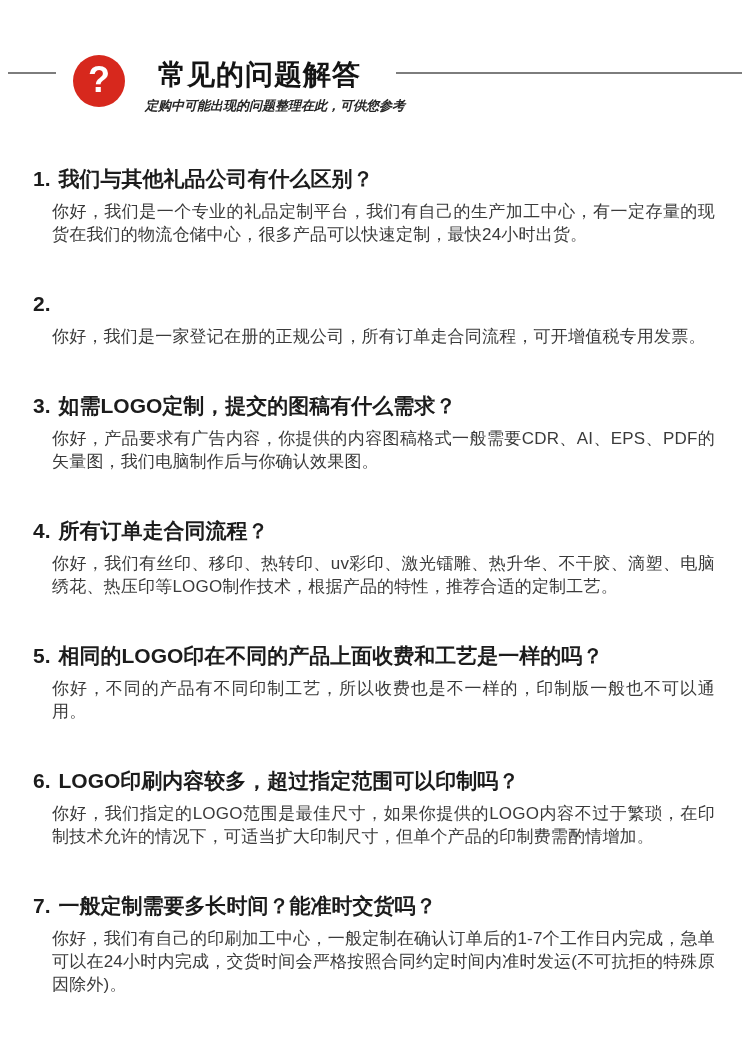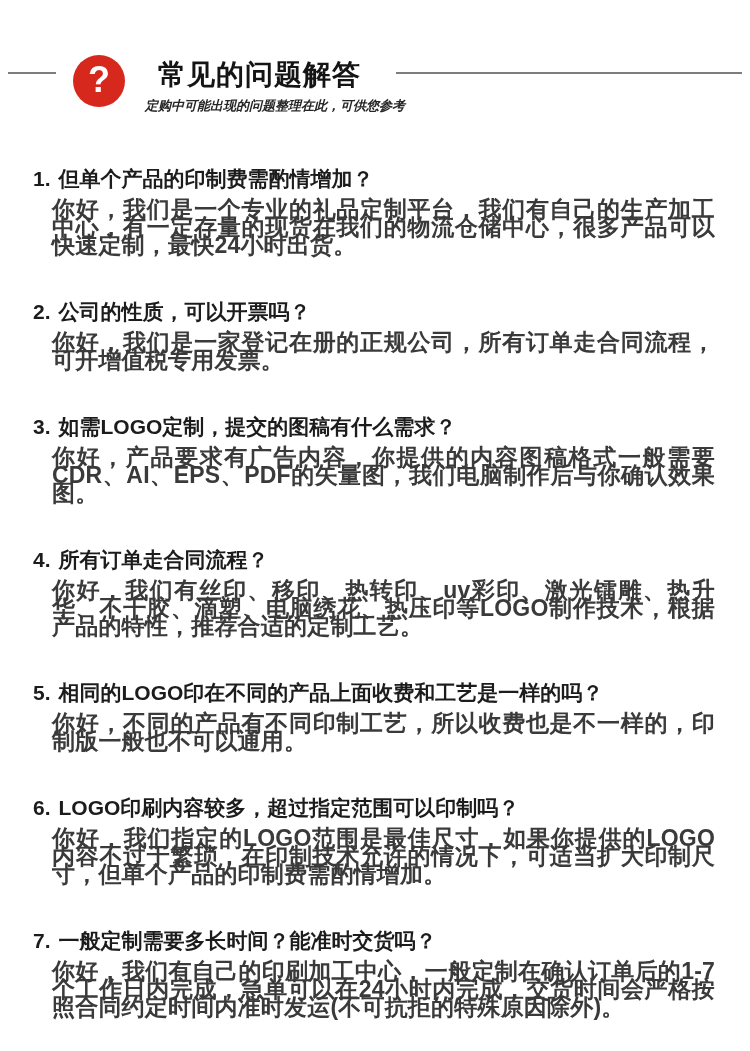--- a/index.html
+++ b/index.html
@@ -75,23 +75,23 @@
     color: #1c1c1c;
     display: flex;
   }
   .q-number {
     flex: 0 0 auto;
     margin-right: 8px;
   }
   .answer {
     margin: 7px 0 0 19px;
     max-width: 663px;
-    font-size: 23px;
-    line-height: 18px;
-    font-weight: 700;
+    font-size: 17px;
+    line-height: 23px;
+    font-weight: 400;
     color: #3a3a3a;
     text-align: justify;
     letter-spacing: 0.2px;
   }
 </style>
 </head>
 <body>
 
 <div class="faq-header">
   <span class="rule rule-left" style="background: rgb(125, 125, 125);"></span>
@@ -99,29 +99,28 @@
   <div class="header-title">常见的问题解答</div>
   <div class="header-subtitle">定购中可能出现的问题整理在此，可供您参考</div>
   <span class="rule rule-right" style="background: rgb(125, 125, 125);"></span>
 </div>
 
 <div class="faq-list">
 
   <div class="qa">
     <div class="question">
       <span class="q-number">1.</span>
-      <span>但单个产品的印制费需酌情增加？</span>
+      <span>我们与其他礼品公司有什么区别？</span>
     </div>
     <div class="answer">你好，我们是一个专业的礼品定制平台，我们有自己的生产加工中心，有一定存量的现货在我们的物流仓储中心，很多产品可以快速定制，最快24小时出货。</div>
   </div>
 
   <div class="qa">
     <div class="question">
       <span class="q-number">2.</span>
-      <span>公司的性质，可以开票吗？</span>
     </div>
     <div class="answer">你好，我们是一家登记在册的正规公司，所有订单走合同流程，可开增值税专用发票。</div>
   </div>
 
   <div class="qa">
     <div class="question">
       <span class="q-number">3.</span>
       <span>如需LOGO定制，提交的图稿有什么需求？</span>
     </div>
     <div class="answer">你好，产品要求有广告内容，你提供的内容图稿格式一般需要CDR、AI、EPS、PDF的矢量图，我们电脑制作后与你确认效果图。</div>

